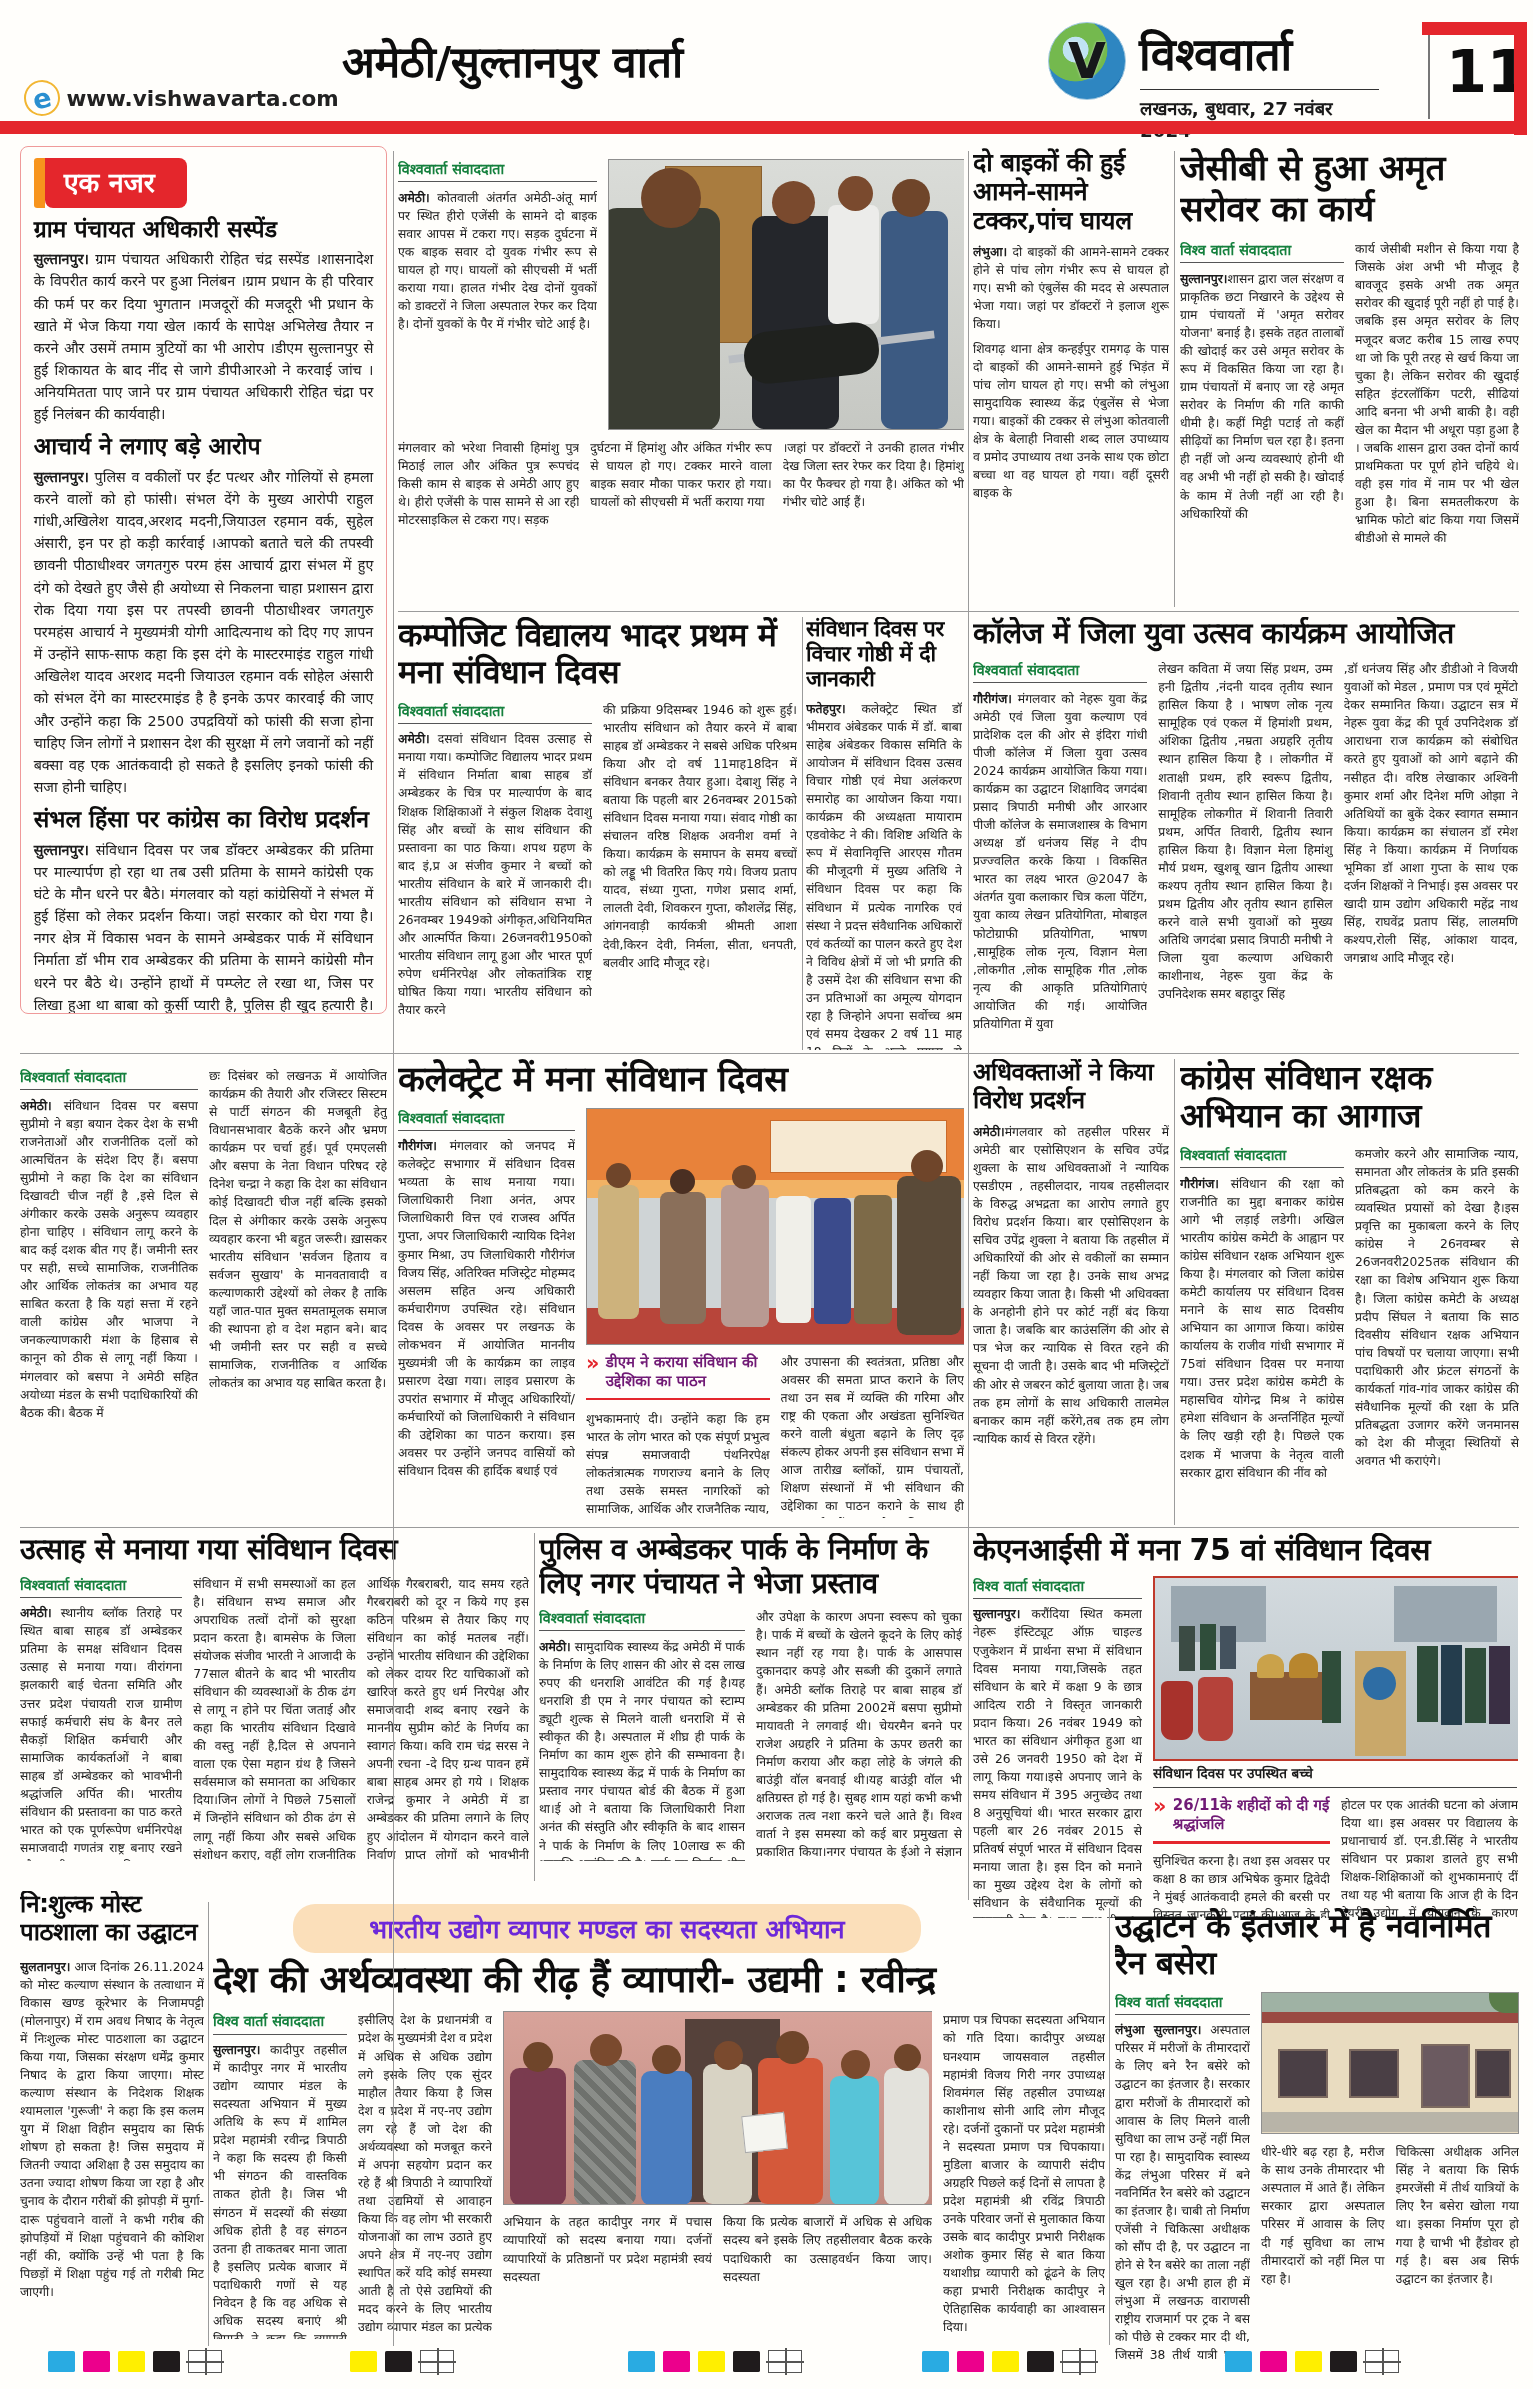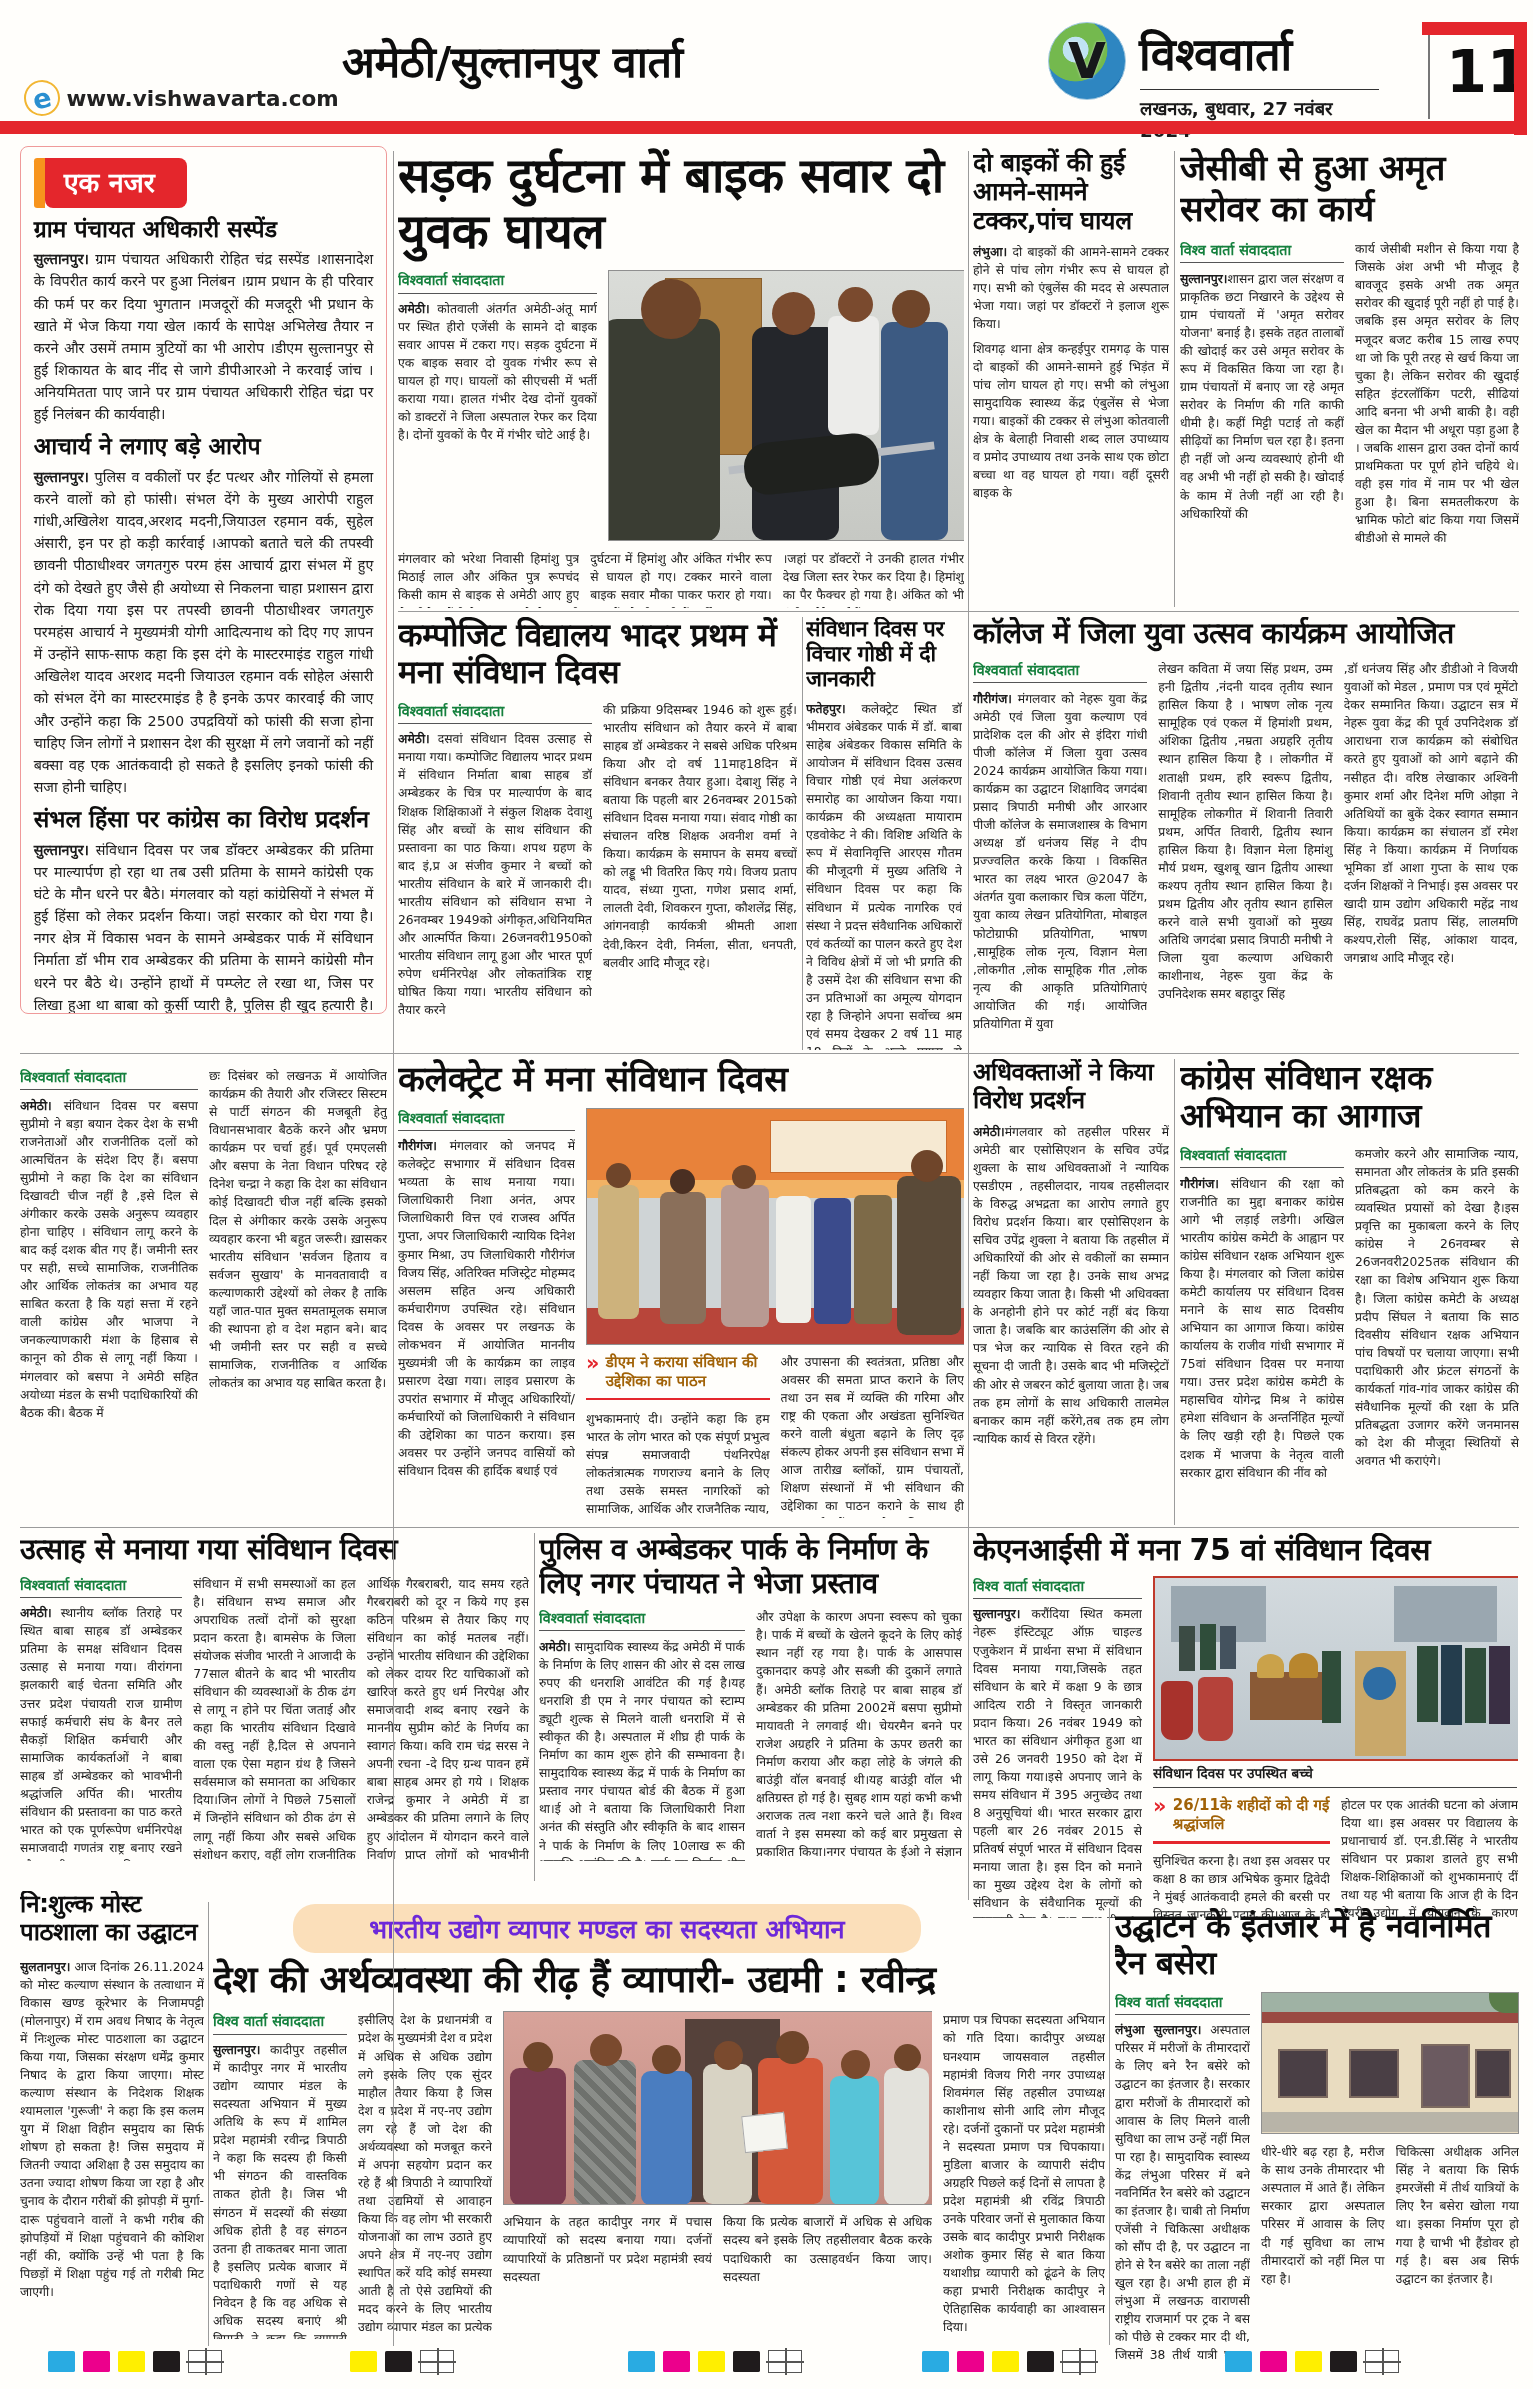--- a/index.html
+++ b/index.html
@@ -24,21 +24,21 @@
   
   #eknajar-box{left:20px;top:146px;width:367px;height:868px;border:1.6px solid #ef9a9a;
                border-radius:8px;padding:11px 12.7px;box-sizing:border-box;overflow:hidden;}
   .en-head{display:flex;align-items:stretch;margin-bottom:8px;}
   .en-tab{width:11px;background:#f7941d;border-radius:3.2px 0 0 3.2px;}
   .en-red{background:#e4262c;color:#fff;font-size:27px;font-weight:800;padding:4.8px 32px 8px 19px;
           border-radius:0 8px 8px 8px;}
   .en-title{font-size:23px;font-weight:700;color:#0d0d0d;margin:8px 0 4.8px 0;line-height:1.2;}
   
   .chev{color:#e4262c;font-weight:800;font-size:20.7px;line-height:1;flex:none;}
-  .cap-title{font-weight:800;font-size:15px;line-height:1.3;color:#a16207;}
+  .cap-title{font-weight:800;font-size:15px;line-height:1.3;color:#701a75;}
   .cap-rule{height:2.4px;background:#e4262c;margin-top:6.4px;}
   .photocap{font-weight:700;font-size:13.5px;border-bottom:1.6px solid #444;padding:3.2px 0 4.8px 0;}
   
   .oband{background:#fbdfba;border-radius:22px;display:flex;align-items:center;justify-content:center;
          font-size:25.4px;font-weight:800;color:#6d28d9;}
   
   .reggroup{position:absolute;display:flex;gap:8px;align-items:center;}
   .chip{width:27px;height:20.7px;border-radius:1.6px;}
   .c-c{background:#29abe2;}.c-m{background:#ec008c;}.c-y{background:#ffef00;}.c-k{background:#1f1b1c;}
   .regcross{width:32px;height:20.7px;border:1.6px solid #555;position:relative;background:#fff;}
@@ -88,21 +88,20 @@
     <div class="en-title">ग्राम पंचायत अधिकारी  सस्पेंड</div>
     <div class="body"><b>सुल्तानपुर।</b> <span>ग्राम पंचायत अधिकारी रोहित चंद्र सस्पेंड ।शासनादेश के विपरीत कार्य करने पर हुआ निलंबन ।ग्राम प्रधान के ही परिवार की फर्म पर कर दिया भुगतान ।मजदूरों की मजदूरी भी प्रधान के खाते में भेज किया गया खेल ।कार्य के सापेक्ष अभिलेख तैयार न करने और उसमें तमाम त्रुटियों का भी आरोप ।डीएम सुल्तानपुर से हुई शिकायत के बाद नींद से जागे डीपीआरओ ने करवाई जांच ।अनियमितता पाए जाने पर ग्राम पंचायत अधिकारी रोहित चंद्रा पर हुई निलंबन की कार्यवाही।</span></div>
     <div class="en-title">आचार्य ने लगाए बड़े आरोप</div>
     <div class="body"><b>सुल्तानपुर।</b> <span>पुलिस व वकीलों पर ईंट पत्थर और गोलियों से हमला करने वालों को हो फांसी। संभल देंगे के मुख्य आरोपी राहुल गांधी,अखिलेश यादव,अरशद मदनी,जियाउल रहमान वर्क, सुहेल अंसारी, इन पर हो कड़ी कार्रवाई ।आपको बताते चले की तपस्वी छावनी पीठाधीश्वर जगतगुरु परम हंस आचार्य द्वारा संभल में हुए दंगे को देखते हुए जैसे ही अयोध्या से निकलना चाहा प्रशासन द्वारा रोक दिया गया इस पर तपस्वी छावनी पीठाधीश्वर जगतगुरु परमहंस आचार्य ने मुख्यमंत्री योगी आदित्यनाथ को दिए गए ज्ञापन में उन्होंने साफ-साफ कहा कि इस दंगे के मास्टरमाइंड राहुल गांधी अखिलेश यादव अरशद मदनी जियाउल रहमान वर्क सोहेल अंसारी को संभल देंगे का मास्टरमाइंड है है इनके ऊपर कारवाई की जाए  और उन्होंने कहा कि 2500 उपद्रवियों को फांसी की सजा होना चाहिए जिन लोगों ने प्रशासन देश की सुरक्षा में लगे जवानों को नहीं बक्सा वह एक आतंकवादी हो सकते है इसलिए इनको फांसी की सजा होनी चाहिए।</span></div>
     <div class="en-title">संभल हिंसा पर कांग्रेस का विरोध प्रदर्शन</div>
     <div class="body"><b>सुल्तानपुर।</b> <span>संविधान दिवस पर जब डॉक्टर अम्बेडकर की प्रतिमा पर माल्यार्पण हो रहा था तब उसी प्रतिमा के सामने कांग्रेसी एक घंटे के मौन धरने पर बैठे। मंगलवार को यहां कांग्रेसियों ने संभल में हुई हिंसा को लेकर प्रदर्शन किया। जहां सरकार को घेरा गया है। नगर क्षेत्र में विकास भवन के सामने अम्बेडकर पार्क में संविधान निर्माता डॉ भीम राव अम्बेडकर की प्रतिमा के सामने कांग्रेसी मौन धरने पर बैठे थे। उन्होंने हाथों में पम्प्लेट ले रखा था, जिस पर लिखा हुआ था बाबा को कुर्सी प्यारी है, पुलिस ही खुद हत्यारी है। दंगा फसाद का आदी है, सीएम खुद अपराधी है। बता दें कि जिलाध्यक्ष अभिषेक सिंह राणा के नेतृत्व में यह प्रदर्शन हुआ है। जिसमें राष्ट्रीय मीडिया कोर्डिनेटर राजेश तिवारी, जिला उपाध्यक्ष तेज बहादुर पाठक, हामिद राइन, जाकिर हुसैन, पवन मिश्रा आदि शामिल हुए ।मीडिया से बात करते हुए जिलाध्यक्ष ने कहा कि जिस तरह संभल में घटना हुई उसमें पूरी जिम्मेदारी सरकार की है ।सरकार अगर जागरूक होती, सरकार अगर अपने कर्त्यव्यों का पालन करती तो इतनी बड़ी घटना न होती।</span></div>
 
   </div>
 
   <div class="art" style="left:398px;top:148px;width:566px;height:460px;">
-    <div class="hl" style="font-size:48px;">सड़क दुर्घटना में बाइक सवार दो युवक घायल</div>
     <div class="cols" style="margin-top:11px;height:272px;">
       <div style="width:199px;flex:none;overflow:hidden;">
         <span class="byline">विश्ववार्ता संवाददाता</span>
         <div class="body"><b>अमेठी।</b> <span>कोतवाली अंतर्गत अमेठी-अंतू मार्ग पर स्थित हीरो एजेंसी के सामने दो बाइक सवार आपस में टकरा गए। सड़क दुर्घटना में एक बाइक सवार दो युवक गंभीर रूप से घायल हो गए। घायलों को सीएचसी में भर्ती कराया गया। हालत गंभीर देख दोनों युवकों को डाक्टरों ने जिला अस्पताल रेफर कर दिया है। दोनों युवकों के पैर में गंभीर चोटे आई है।</span></div>
       </div>
       <div class="photo" style="width:355px;height:269px;background:linear-gradient(#dadcd8,#c6c8c3);">
         <div style="left:56px;top:6.4px;width:95px;height:175px;background:#a97c3f;border:1.6px solid #8a5f2d;"></div>
         <div style="left:-8px;top:48px;width:119px;height:223px;background:#3a3d33;border-radius:16px;"></div>
         <div style="left:32px;top:8px;width:60px;height:60px;background:#6f452a;border-radius:50%;"></div>
         <div style="left:143px;top:56px;width:87px;height:213px;background:#24262b;border-radius:12.7px;"></div>

